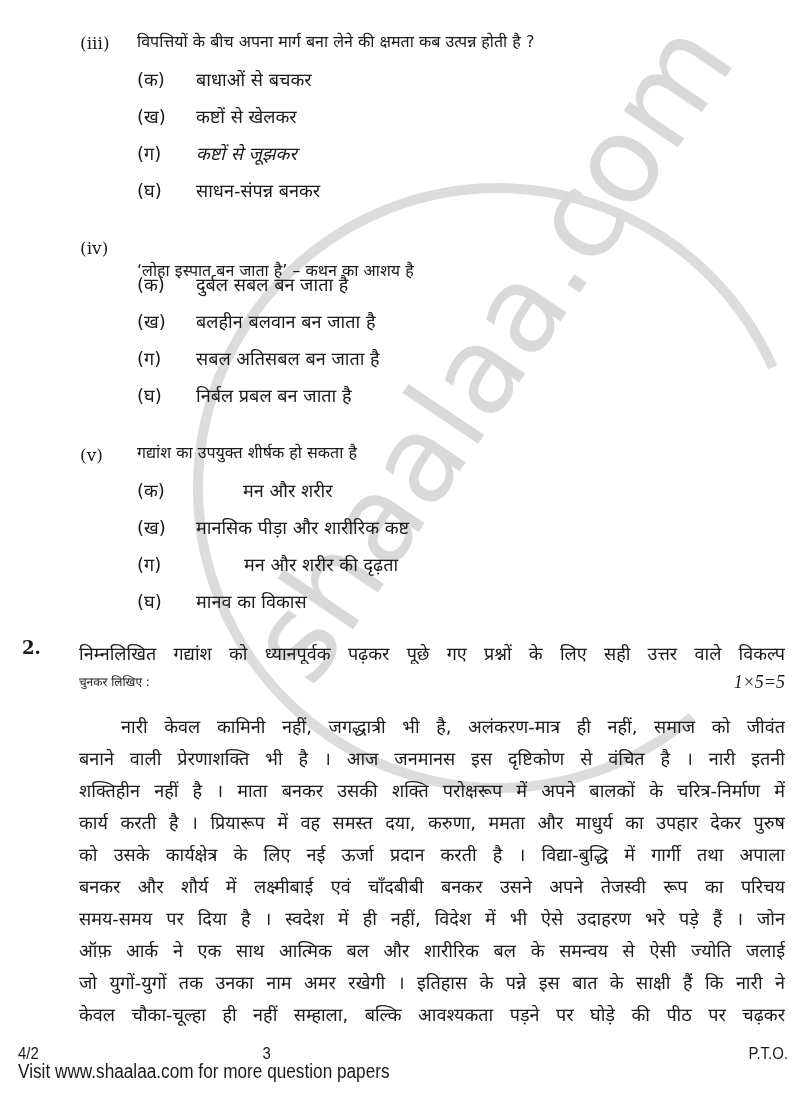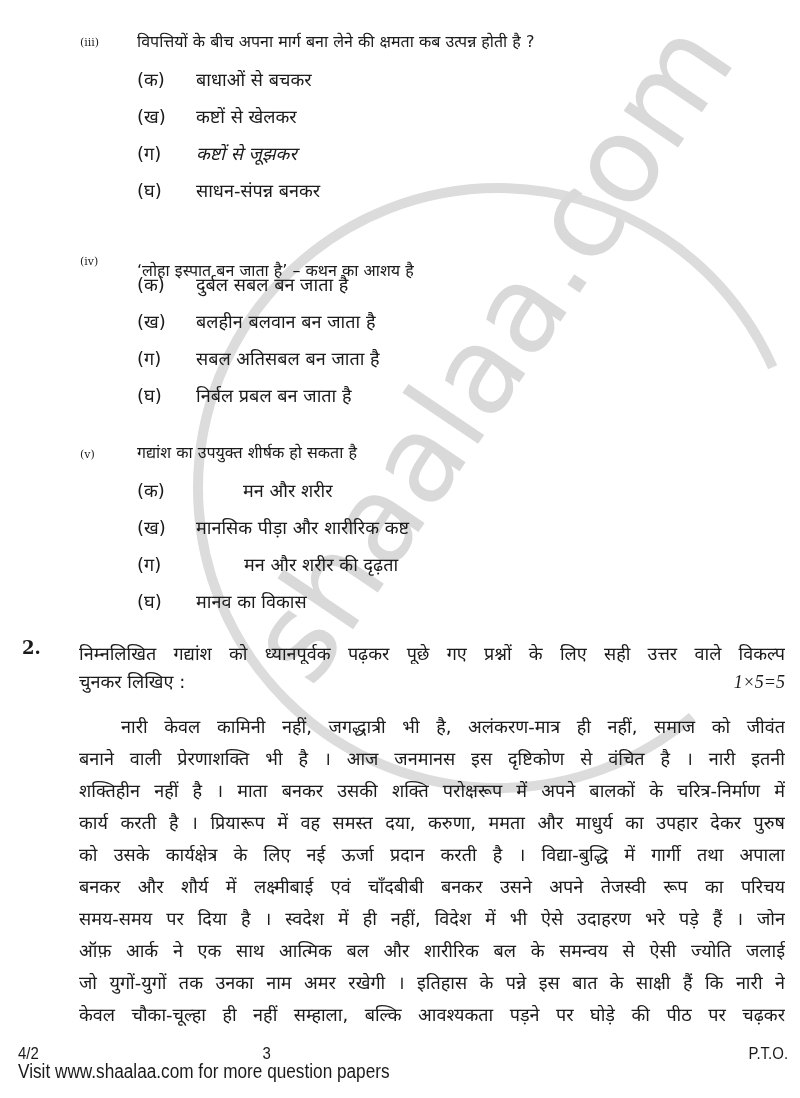--- a/index.html
+++ b/index.html
@@ -33,21 +33,21 @@
 
     .qline {
       position: absolute;
       font-size: 16px;
       line-height: 24px;
       white-space: nowrap;
     }
     .qnum {
       position: absolute;
       font-family: "DejaVu Serif", serif;
-      font-size: 11px;
+      font-size: 17px;
       line-height: 24px;
     }
     .opt-label {
       position: absolute;
       font-size: 18px;
       line-height: 24px;
     }
     .opt-text {
       position: absolute;
       font-size: 18px;
@@ -70,21 +70,21 @@
       width: 706px;
       font-size: 18px;
       line-height: 36px;
       text-align: justify;
       text-align-last: justify;
     }
     .q2-text2 {
       position: absolute;
       left: 79px;
       top: 670px;
-      font-size: 18px;
+      font-size: 12px;
       line-height: 24px;
     }
     .marks {
       position: absolute;
       right: 15px;
       top: 670px;
       font-family: "Liberation Serif", serif;
       font-style: italic;
       font-size: 18px;
       line-height: 24px;
@@ -165,21 +165,21 @@
       <span class="opt-text" style="left:196px; top:105px;">कष्टों से खेलकर</span>
 
       <span class="opt-label" style="left:137px; top:142px;">(ग)</span>
       <span class="opt-text" style="left:196px; top:142px;font-style:italic;">कष्टों से जूझकर</span>
 
       <span class="opt-label" style="left:137px; top:179px;">(घ)</span>
       <span class="opt-text" style="left:196px; top:179px;">साधन-संपन्न बनकर</span>
     </div>
 
     <div>
-      <span class="qnum" style="left:80px; top:236px;margin-top:14px;">(iv)</span>
+      <span class="qnum" style="left:80px; top:236px;">(iv)</span>
       <span class="qline" style="left:137px; top:235px;margin-top:24px;">‘लोहा इस्पात बन जाता है’ – कथन का आशय है</span>
 
       <span class="opt-label" style="left:137px; top:273px;">(क)</span>
       <span class="opt-text" style="left:196px; top:273px;">दुर्बल सबल बन जाता है</span>
 
       <span class="opt-label" style="left:137px; top:310px;">(ख)</span>
       <span class="opt-text" style="left:196px; top:310px;">बलहीन बलवान बन जाता है</span>
 
       <span class="opt-label" style="left:137px; top:347px;">(ग)</span>
       <span class="opt-text" style="left:196px; top:347px;">सबल अतिसबल बन जाता है</span>

